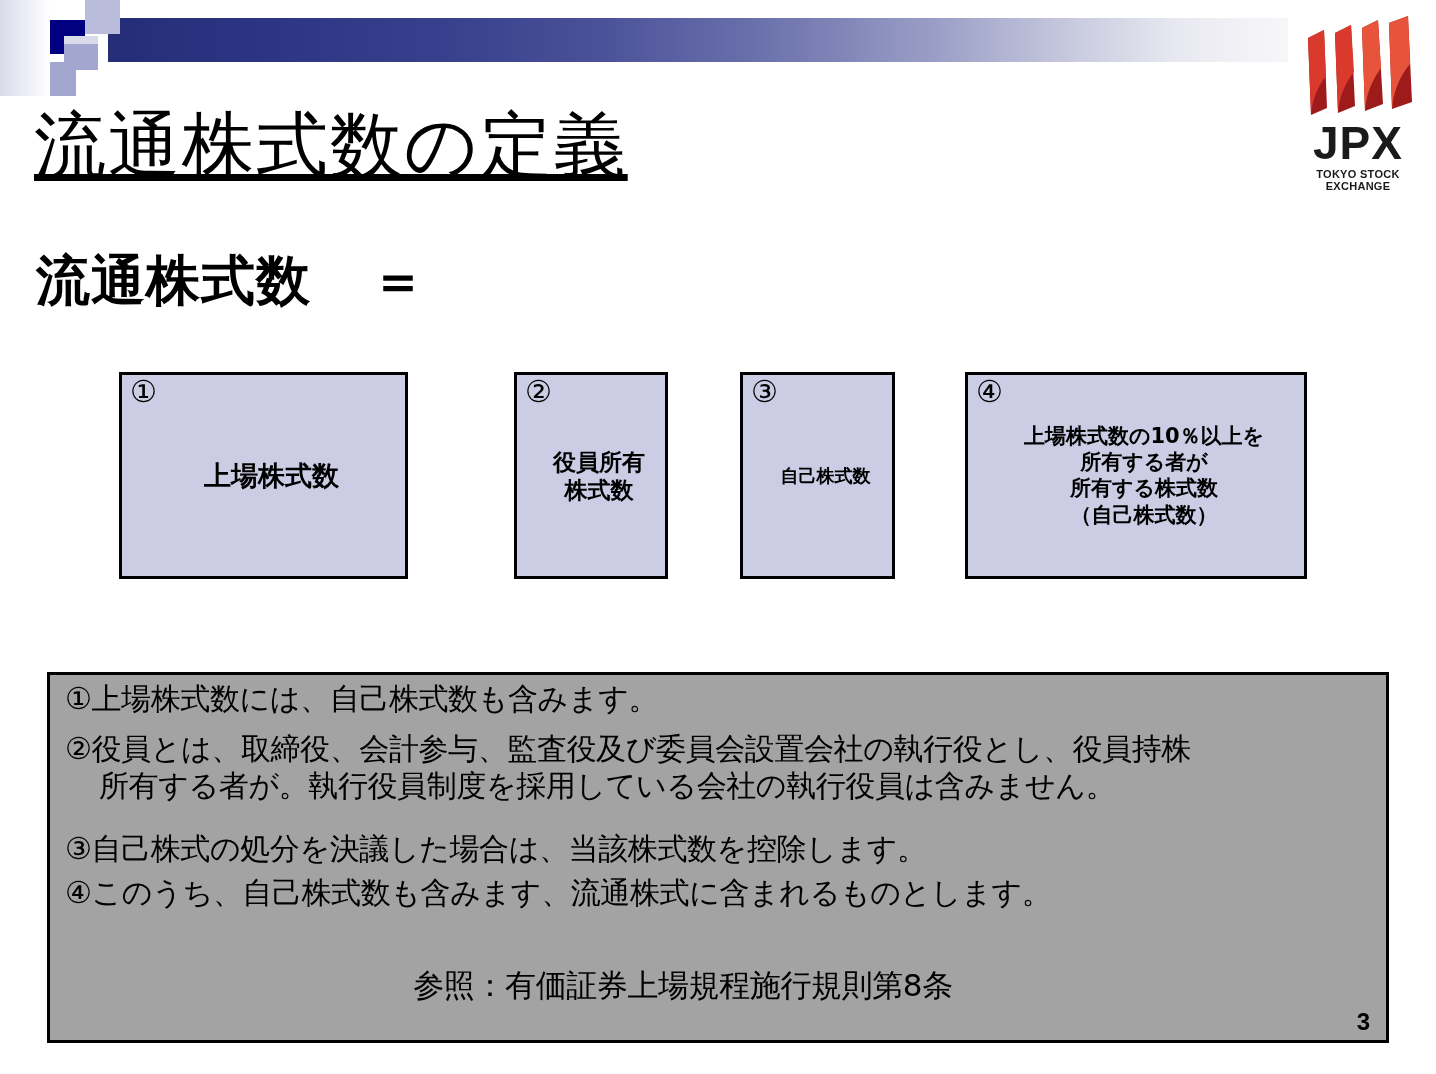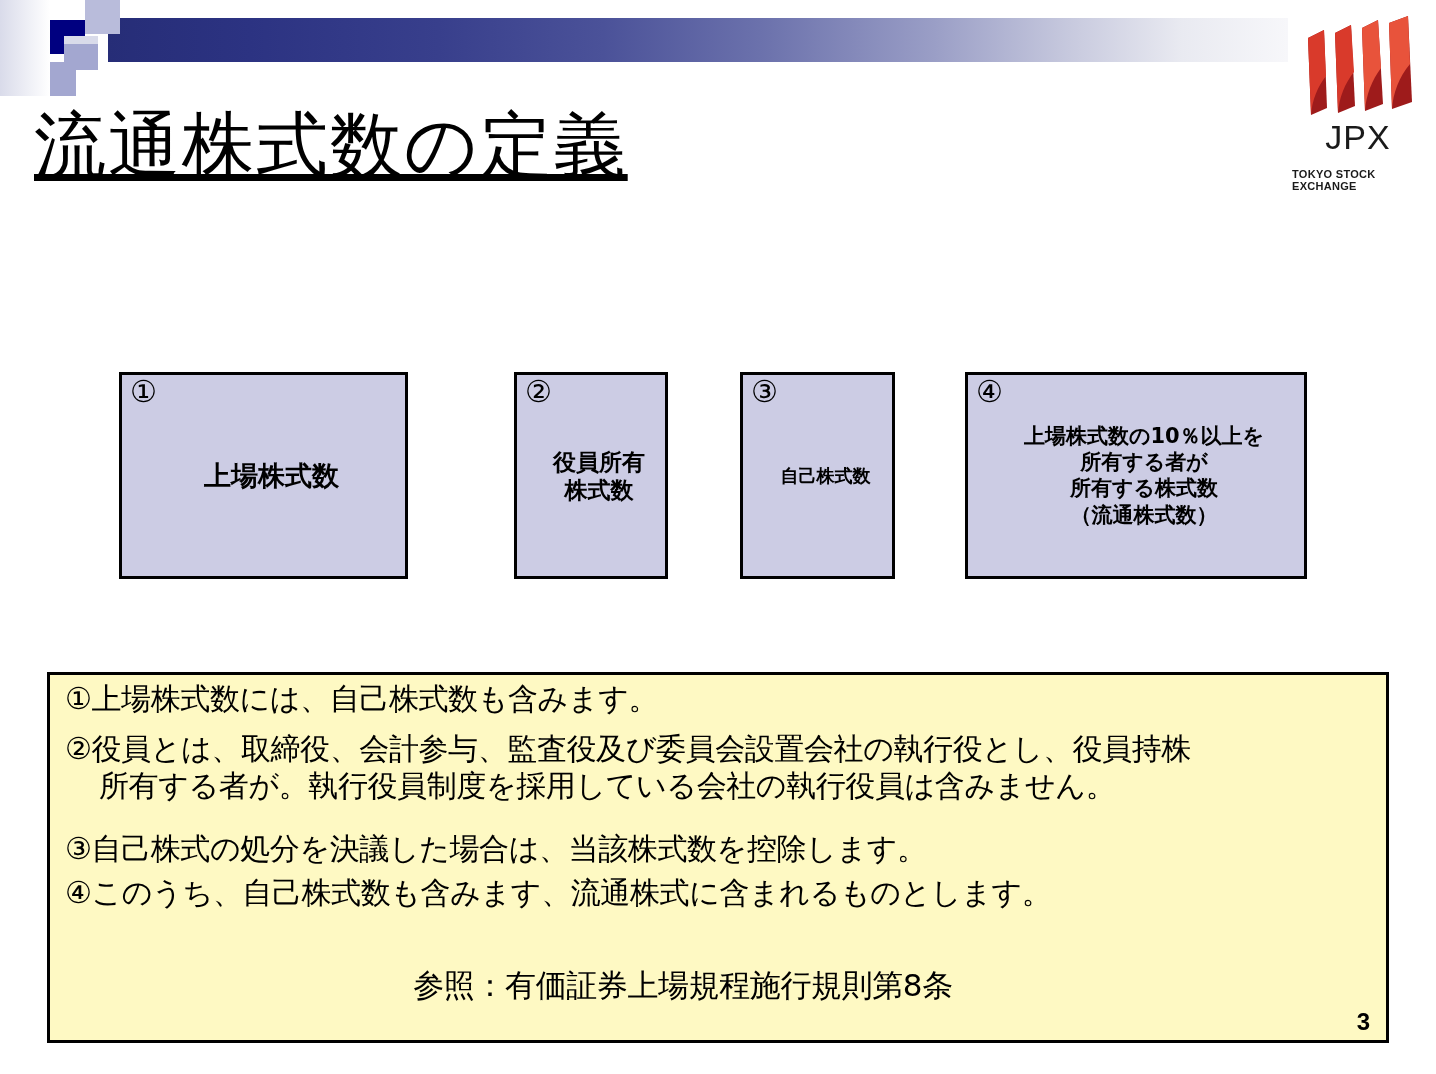--- a/index.html
+++ b/index.html
@@ -45,32 +45,32 @@
     top: 16px;
     width: 132px;
     height: 172px;
   }
   .logo-mark { position: absolute; left: 8px; top: 0px; width: 116px; height: 110px; }
   .logo-jpx {
     position: absolute;
     left: 0; top: 104px;
     width: 132px;
     text-align: center;
-    font-size: 34px;
-    font-weight: 400;
+    font-size: 46px;
+    font-weight: 700;
     letter-spacing: 1px;
     color: #1a1a1a;
     line-height: 1;
     font-family: "Liberation Sans", sans-serif;
   }
   .logo-sub {
     position: absolute;
     left: 0; top: 152px;
     width: 132px;
-    text-align: left;
+    text-align: center;
     font-size: 11px;
     font-weight: 700;
     letter-spacing: 0.3px;
     color: #1a1a1a;
     font-family: "Liberation Sans", sans-serif;
   }
 
   
   .title {
     position: absolute;
@@ -162,21 +162,21 @@
 
   
   .notes {
     position: absolute;
     left: 47px;
     top: 672px;
     width: 1342px;
     height: 371px;
     border: 3px solid #000000;
     box-sizing: border-box;
-    background: #fef9c3;
+    background: #a3a3a3;
   }
   .note {
     position: absolute;
     left: 15px;
     right: 12px;
     color: #000;
     font-size: 30px;
     font-weight: 500;
     line-height: 1.22;
     font-family: "DejaVu Sans", sans-serif;
@@ -234,20 +234,23 @@
         <path d="M89,7 L108,0 L112,86 L92,93 Z" fill="#9e1b1b"></path>
         <path d="M89,7 L108,0 L110,48 C99,61 93,77 92,93 Z" fill="#e8533b"></path>
       </g>
     </svg>
     <div class="logo-jpx">JPX</div>
     <div class="logo-sub">TOKYO STOCK EXCHANGE</div>
   </div>
 
   <div class="title">流通株式数の定義</div>
 
+  <div class="subtitle">
+    <span>流通株式数</span><span class="eq">＝</span>
+  </div>
 
   <div class="formula">
 
     <div class="fbox" id="box1">
       <span class="num">①</span>
       <div class="ftext">
         <div>上場株式数</div>
       </div>
     </div>
 
@@ -265,21 +268,21 @@
         <div>自己株式数</div>
       </div>
     </div>
 
     <div class="fbox" id="box4">
       <span class="num">④</span>
       <div class="ftext">
         <div>上場株式数の10％以上を</div>
         <div>所有する者が</div>
         <div>所有する株式数</div>
-        <div>（流通株式数）</div>
+        <div>（自己株式数）</div>
       </div>
     </div>
 
     <span class="op" id="op-minus">−</span>
     <span class="op" id="op-plus1">＋</span>
     <span class="op" id="op-plus2">＋</span>
 
     <span class="paren" id="paren-open">(</span>
     <span class="paren" id="paren-close">)</span>
   </div>

